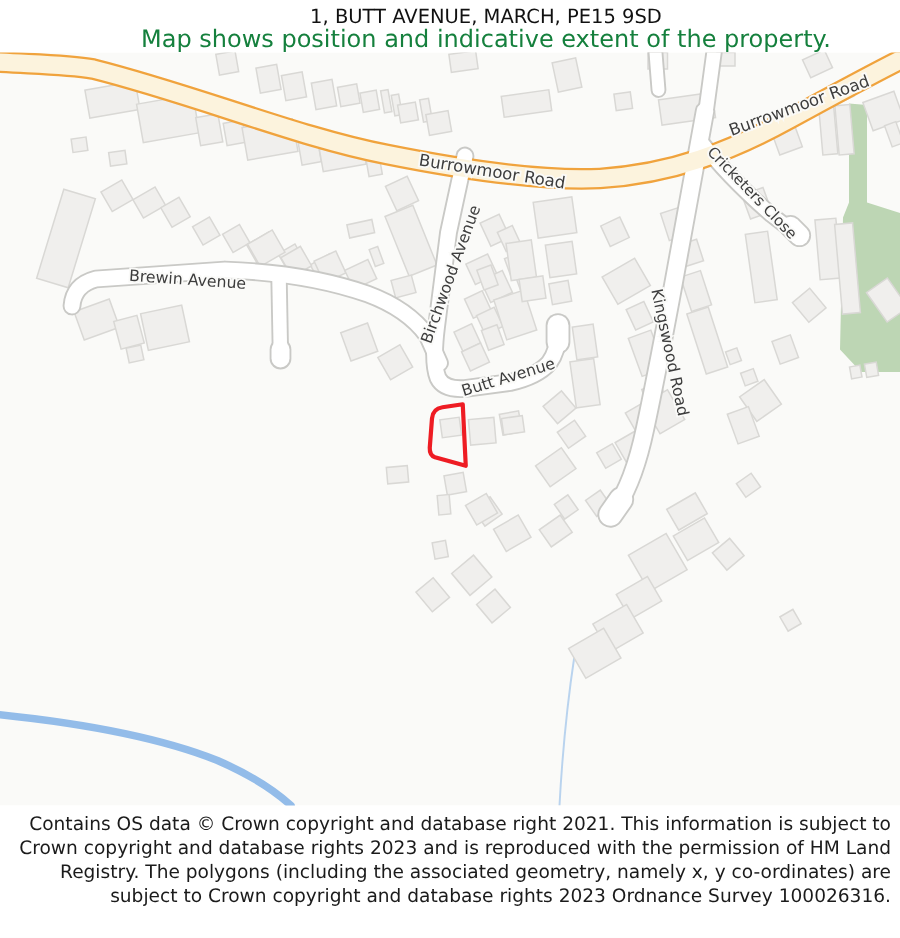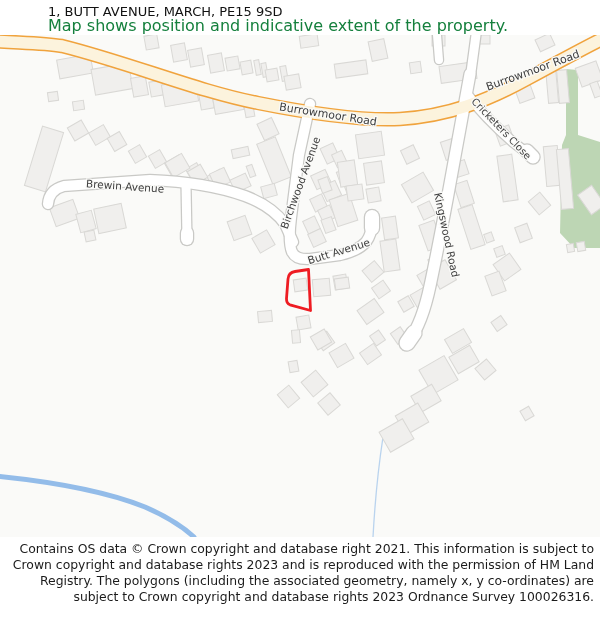--- a/index.html
+++ b/index.html
@@ -1,17 +1,17 @@
 <!DOCTYPE html>
 <html><head>
 <meta charset="utf-8">
 <style>
   html,body{margin:0;padding:0;background:#ffffff;}
   body{width:600px;height:625px;font-family:"DejaVu Sans","Liberation Sans",sans-serif;overflow:hidden;}
-  .header{height:35px;padding-left:48px;}
+  .header{height:35px;text-align:center;padding-left:48px;}
   .map-title{font-size:13px;color:#111;padding-top:4px;line-height:15px;}
   .map-subtitle{font-size:16px;color:#15803d;line-height:14px;}
   #map{display:block;}
   .footer{padding:4px 6px 0 4px;font-size:12.4px;line-height:16px;color:#1b1b1b;text-align:right;}
 </style>
 </head>
 <body>
 
 <div class="header">
   <div class="map-title">1, BUTT AVENUE, MARCH, PE15 9SD</div>

